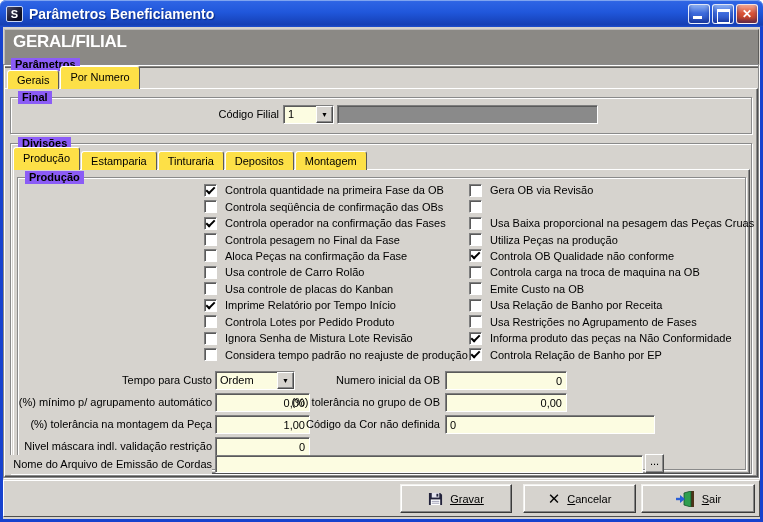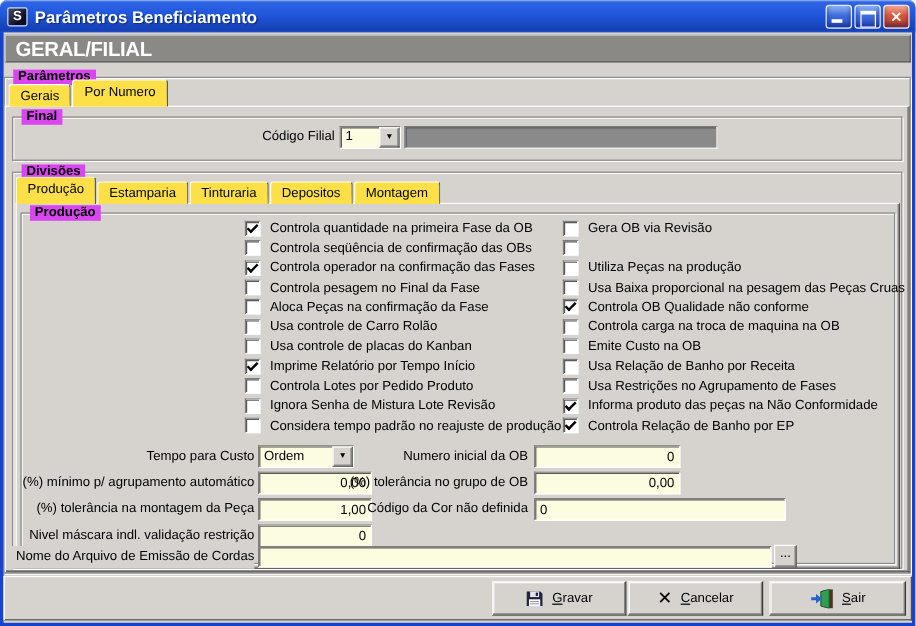--- a/index.html
+++ b/index.html
@@ -37,32 +37,32 @@
   .tb-close {
     right:5px;
     background:linear-gradient(180deg,#F4A993 0%, #DA5539 45%, #BE3918 100%);
     color:#fff; font-size:12px; font-weight:bold; text-align:center; line-height:18px;
   }
   .tb-min::after { content:""; position:absolute; left:4px; bottom:4px; width:9px; height:3px; background:#fff; }
   .tb-max::after { content:""; position:absolute; left:4px; top:4px; width:11px; height:10px; border:1px solid #fff; border-top:3px solid #fff; }
   
   .client { position:absolute; left:3px; top:27px; width:757px; height:492px; background:#D6D3CE; }
   .band {
-    position:absolute; left:4px; top:29px; width:755px; height:23px;
+    position:absolute; left:4px; top:29px; width:755px; height:39px;
     background:#8B8985; border:1px solid; border-color:#BDBBB8 #5E5D5A #5E5D5A #BDBBB8;
     color:#fff; font-weight:bold; font-size:17px; line-height:24px; padding-left:8px;
     letter-spacing:-0.3px;
   }
   
   .group {
     position:absolute; border:1px solid #8A8A8A;
     box-shadow: inset 1px 1px 0 #FFFFFF, 1px 1px 0 #FFFFFF;
   }
   .legend {
-    position:absolute; top:-7px; left:7px; background:#d946ef; padding:0 4px;
+    position:absolute; top:-7px; left:7px; background:#8b5cf6; padding:0 4px;
     font-weight:bold; line-height:13px; white-space:nowrap;
   }
   .grp-parametros { left:3px;  top:64px;  width:756px; height:414px; }
   .grp-filial     { left:10px; top:97px;  width:742px; height:37px;  }
   .grp-divisoes   { left:10px; top:143px; width:742px; height:331px; }
   .grp-producao   { left:17px; top:177px; width:729px; height:293px; }
   
   .tabs { position:absolute; display:flex; align-items:flex-end; height:23px; z-index:5; }
   .tabs1 { left:7px;  top:66px;  }
   .tabs2 { left:13px; top:147px; }
@@ -136,21 +136,21 @@
     position:absolute; left:3px; top:480px; width:757px; height:37px; background:#D6D3CE;
     border:1px solid; border-color:#FFFFFF #4E4E4E #4E4E4E #FFFFFF;
   }
   .btn {
     position:absolute; top:484px; height:29px; background:#D6D3CE;
     border:1px solid; border-color:#F2F1EE #3A3A3A #3A3A3A #F2F1EE;
     box-shadow: inset -1px -1px 0 #848484, inset 1px 1px 0 #FFFFFF;
     display:flex; align-items:center; justify-content:center; gap:7px;
     font:11px "Liberation Sans",sans-serif; z-index:6;
   }
-  .btn-gravar   { left:410px; width:112px; }
+  .btn-gravar   { left:400px; width:112px;text-decoration:underline; }
   .btn-cancelar { left:523px; width:113px; }
   .btn-sair     { left:641px; width:114px; }
   .x-glyph { font-size:15px; line-height:15px; font-weight:400; }
   u { text-decoration:underline; }
 </style>
 </head>
 <body>
 
 <div class="window">
 
@@ -254,25 +254,25 @@
 
   <div class="cbrow">
         <span class="cb"></span>
         <span>Gera OB via Revisão</span>
       </div>
       <div class="cbrow">
         <span class="cb"></span>
       </div>
       <div class="cbrow">
         <span class="cb"></span>
+        <span>Usa Baixa proporcional na pesagem das Peças Cruas</span>
+      </div>
+      <div class="cbrow">
+        <span class="cb"></span>
         <span>Utiliza Peças na produção</span>
-      </div>
-      <div class="cbrow">
-        <span class="cb"></span>
-        <span>Usa Baixa proporcional na pesagem das Peças Cruas</span>
       </div>
       <div class="cbrow">
         <span class="cb checked"></span>
         <span>Controla OB Qualidade não conforme</span>
       </div>
       <div class="cbrow">
         <span class="cb"></span>
         <span>Controla carga na troca de maquina na OB</span>
       </div>
       <div class="cbrow">

